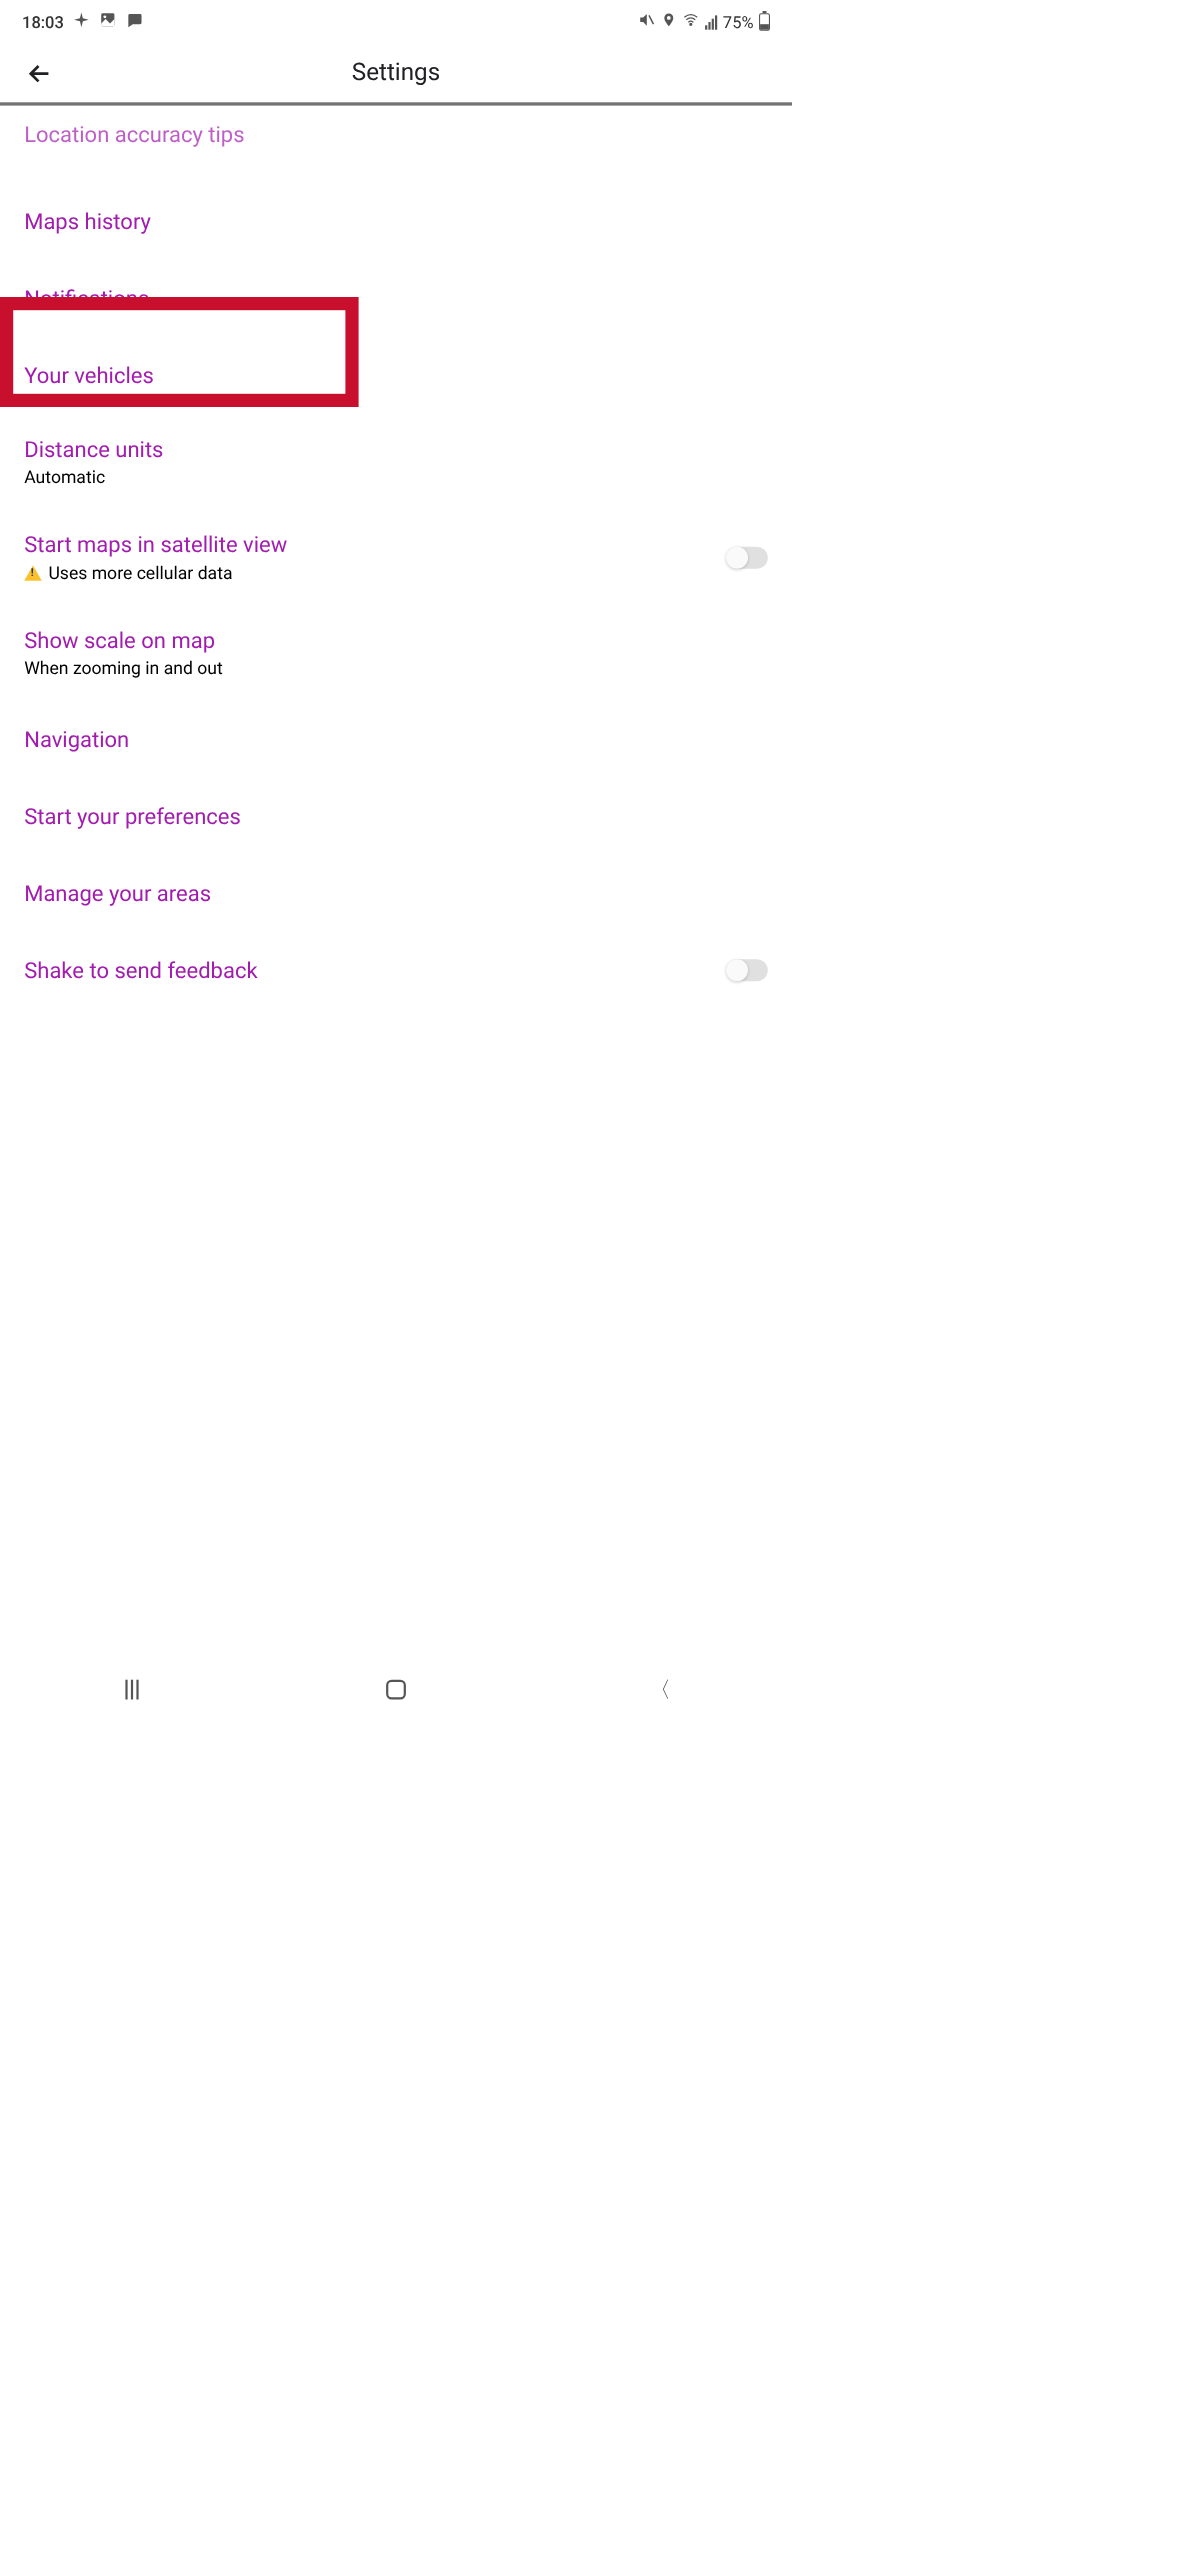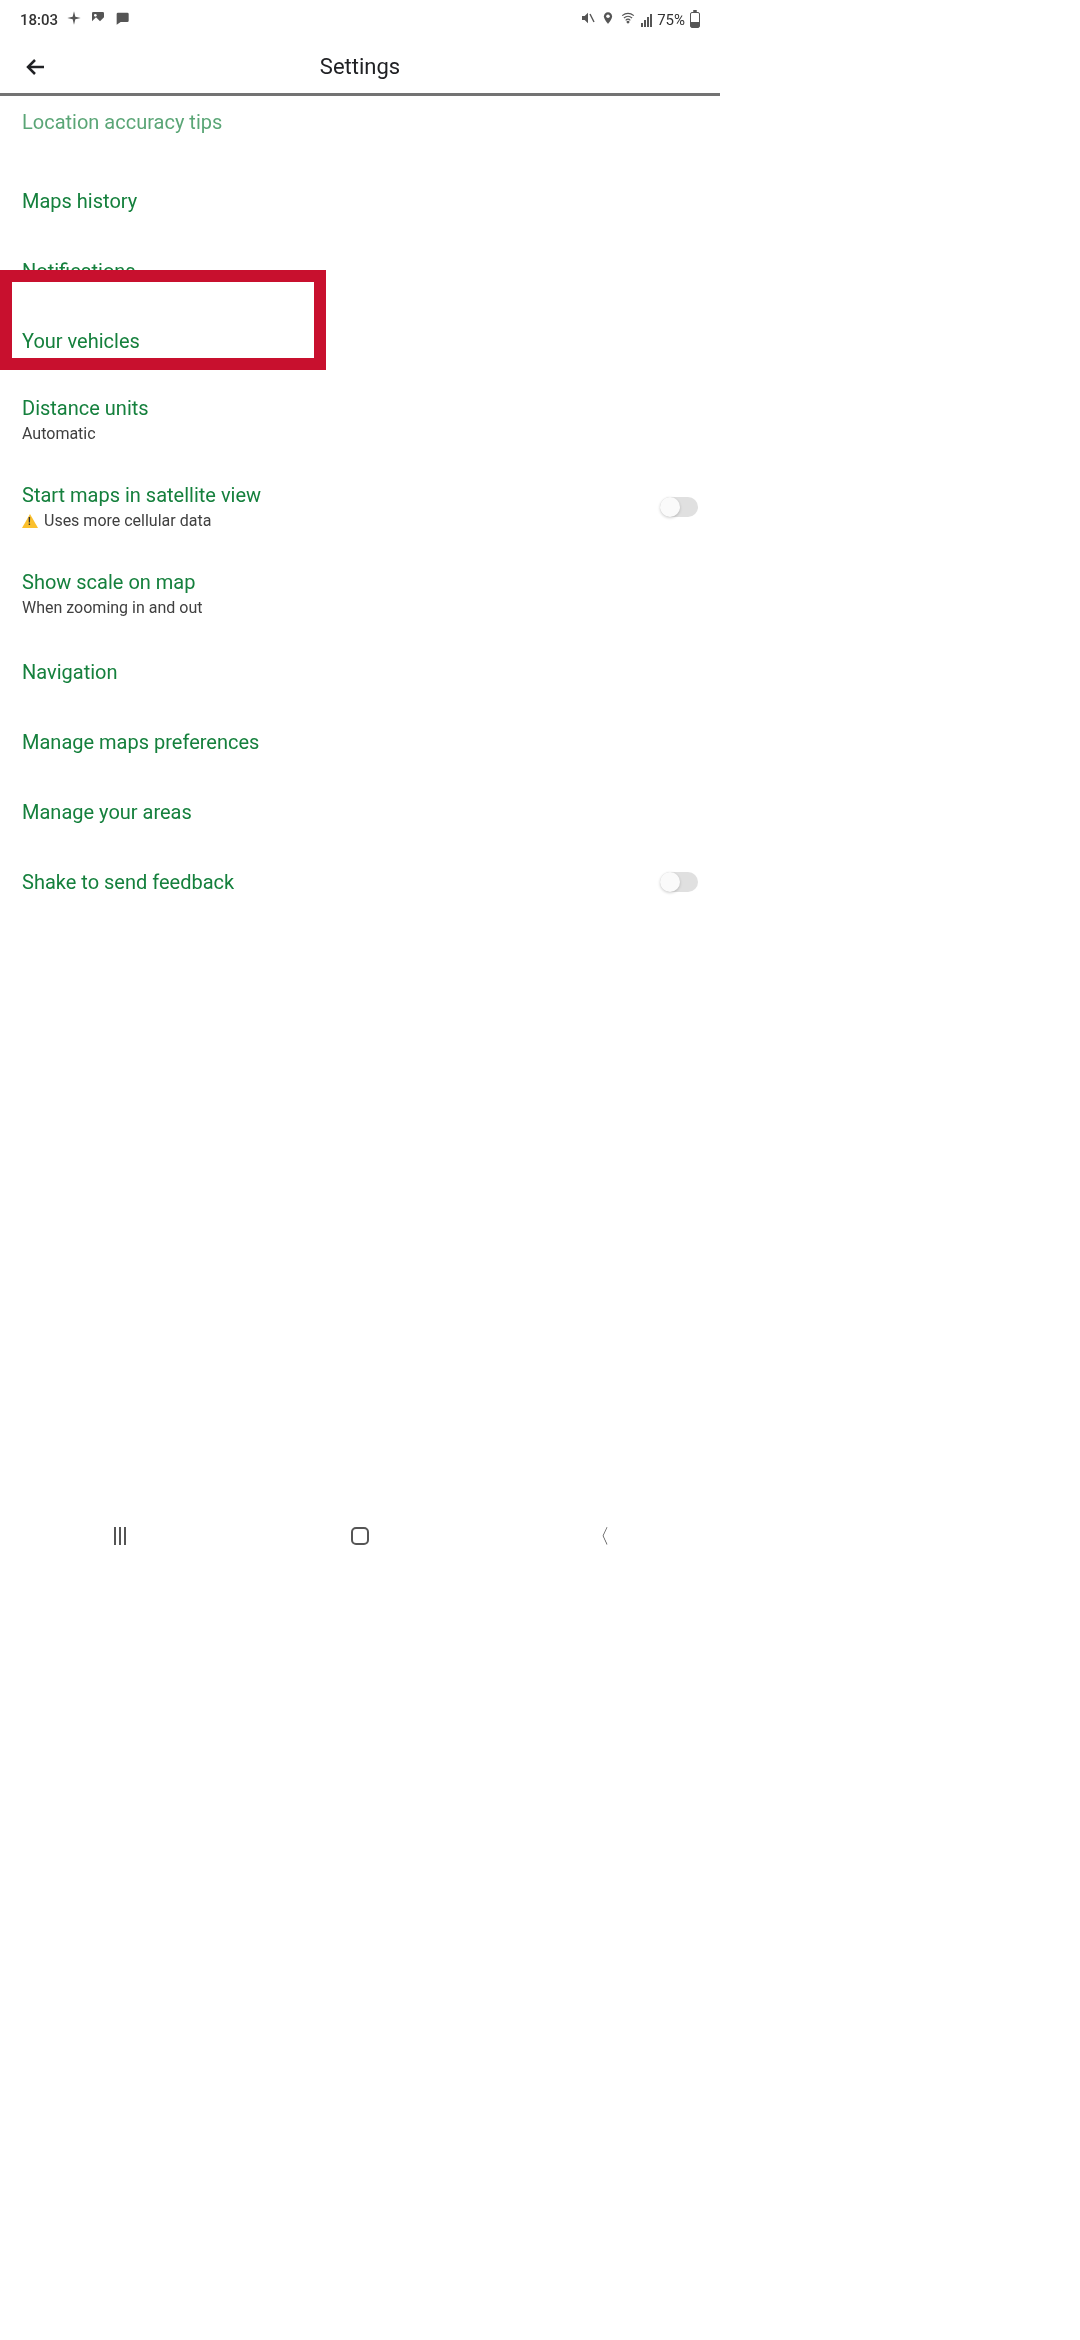--- a/index.html
+++ b/index.html
@@ -88,27 +88,27 @@
     .list-item-cut {
       padding: 0 22px 12px 22px;
     }
     
     .item-text {
       flex: 1;
     }
     
     .item-title {
       font-size: 20px;
-      color: #15803d;
+      color: #a21caf;
       font-weight: 400;
     }
     
     .item-subtitle {
       font-size: 16px;
-      color: #404040;
+      color: #000000;
       margin-top: 4px;
       display: flex;
       align-items: center;
       gap: 6px;
     }
     
     .highlight-box {
       position: absolute;
       border: 12px solid #c8102e;
       background: transparent;
@@ -364,21 +364,21 @@
   </div>
 
   <div class="list-item">
     <div class="item-text">
       <div class="item-title">Navigation</div>
     </div>
   </div>
 
   <div class="list-item">
     <div class="item-text">
-      <div class="item-title">Manage maps preferences</div>
+      <div class="item-title">Start your preferences</div>
     </div>
   </div>
 
   <div class="list-item">
     <div class="item-text">
       <div class="item-title">Manage your areas</div>
     </div>
   </div>
 
   <div class="list-item">

